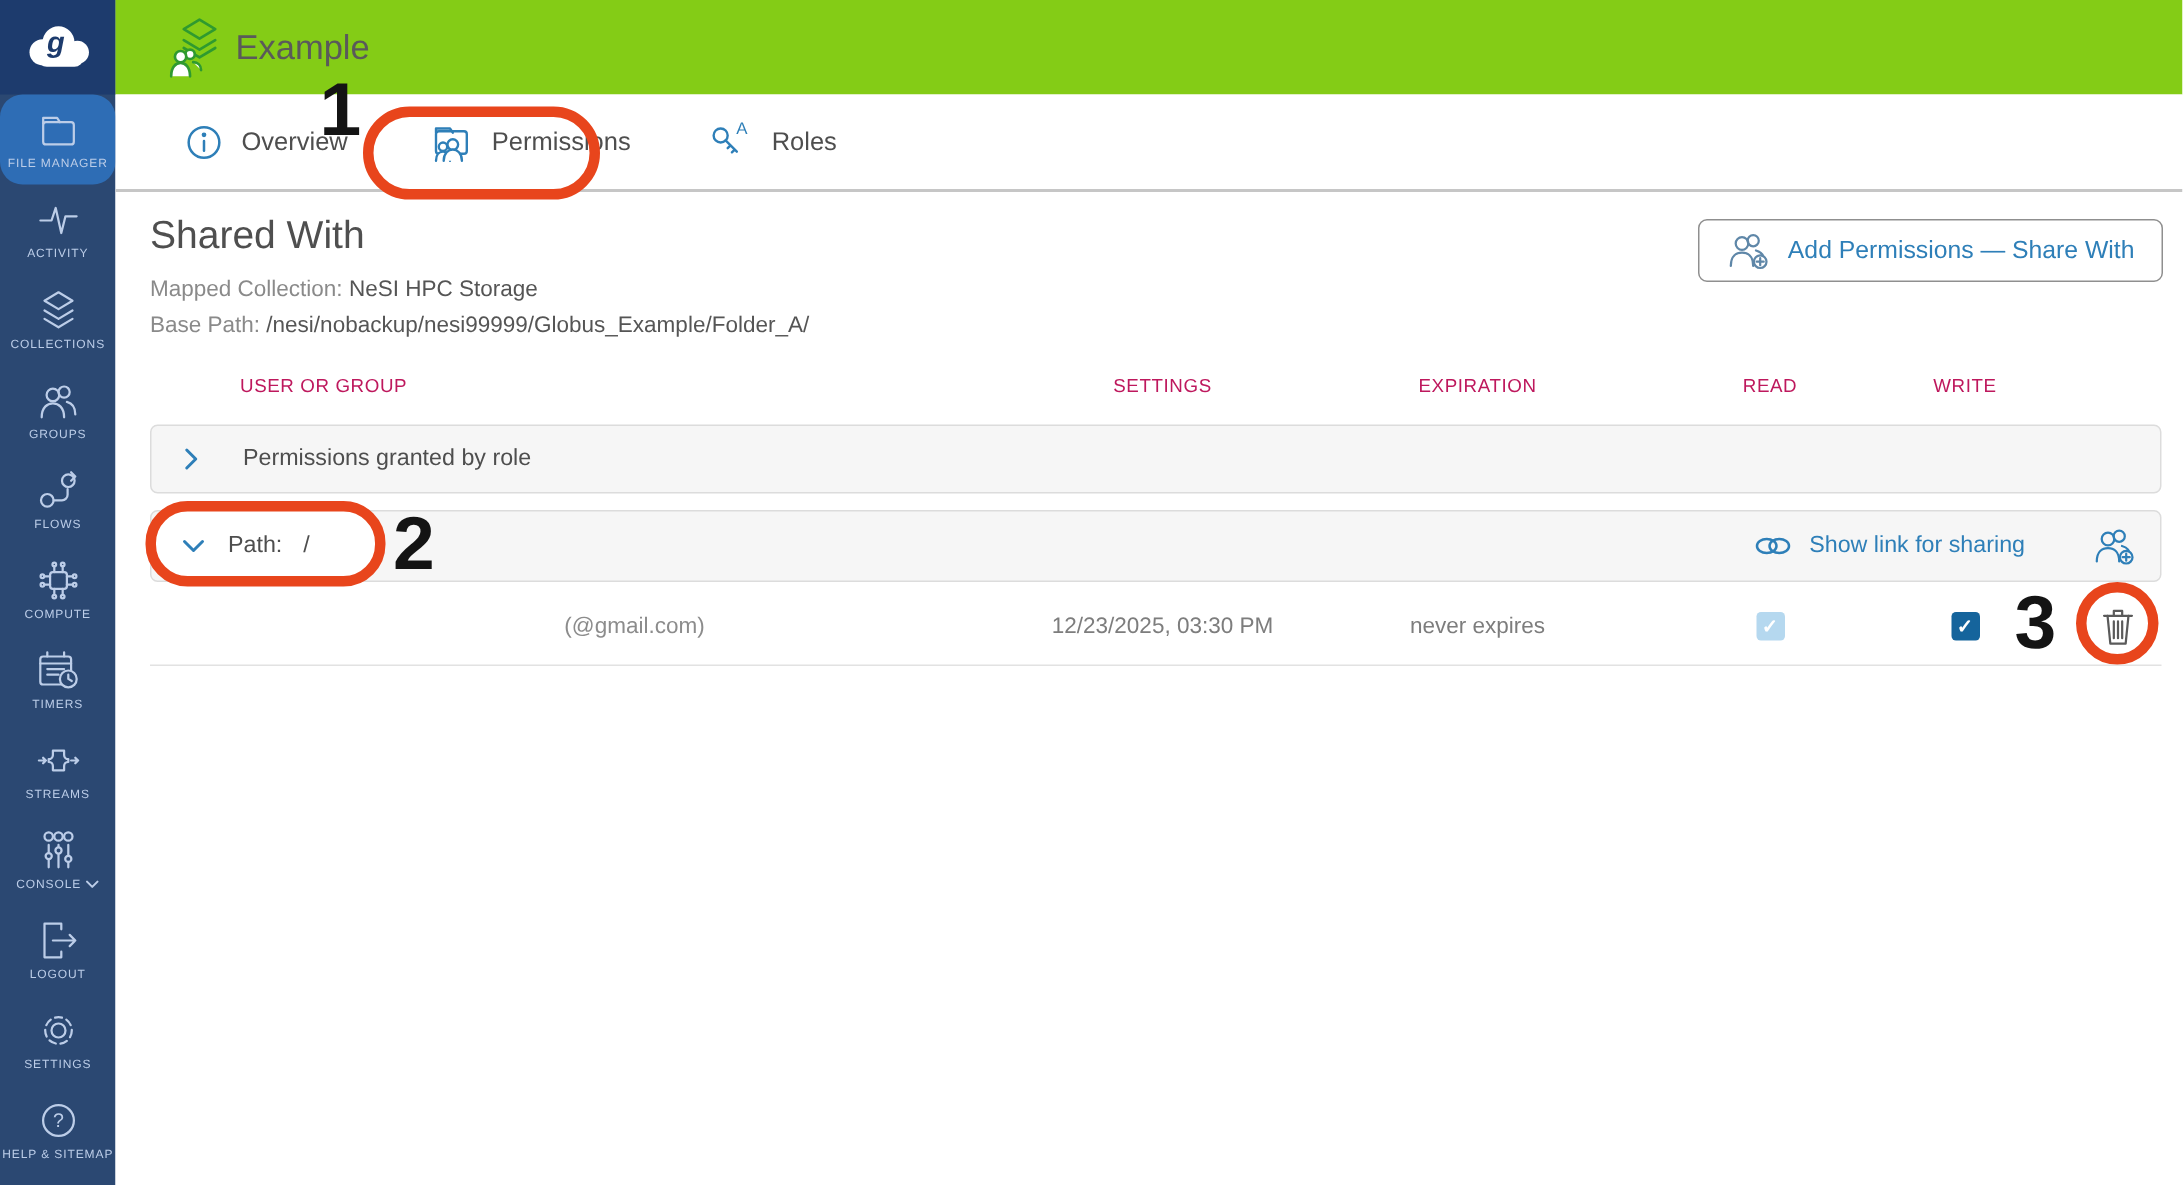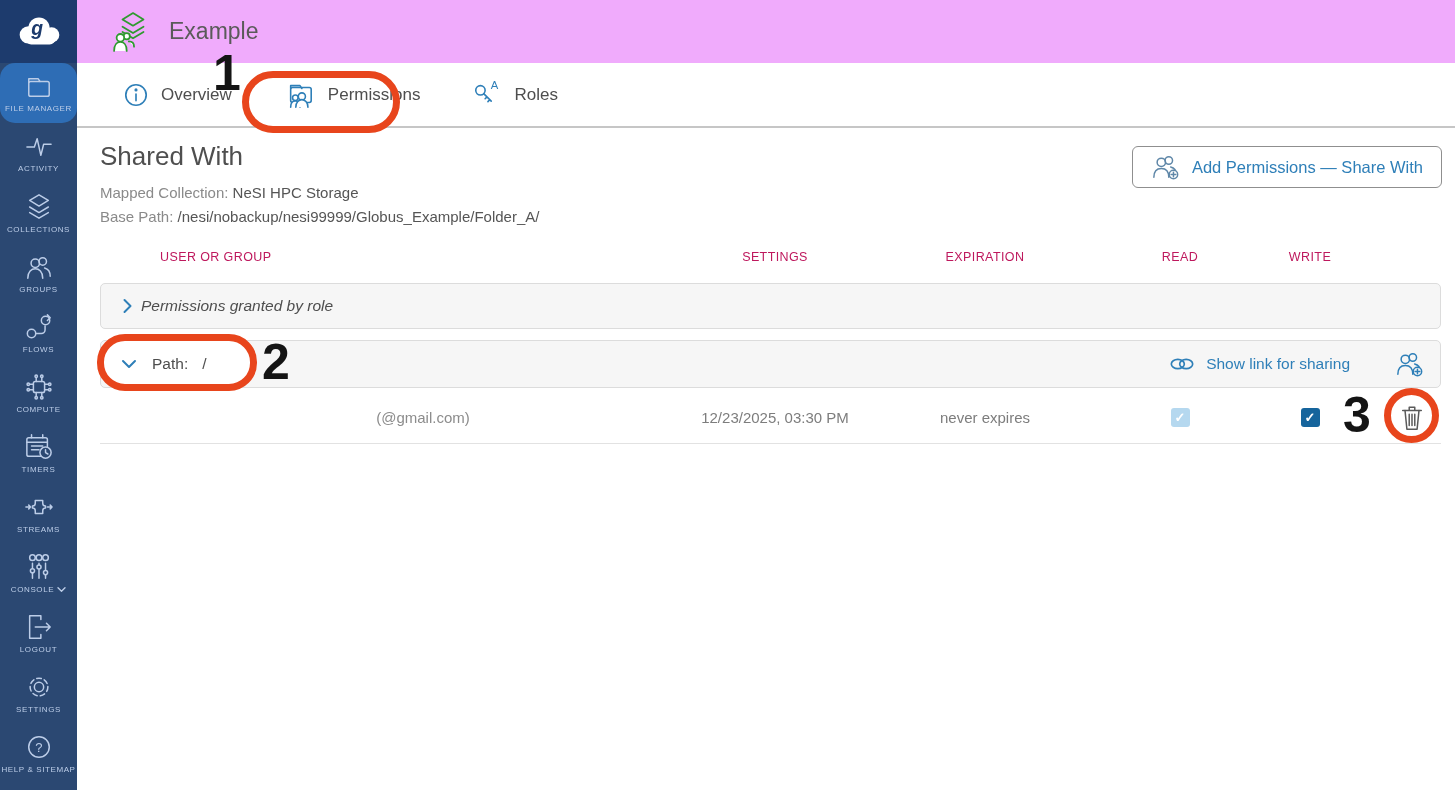--- a/index.html
+++ b/index.html
@@ -16,22 +16,22 @@
     align-items:center; justify-content:center; gap:4px; cursor:pointer;border-radius:15px; }
   .side-item.active { background:#2e6db5; height:60px; }
   .side-label { font-size:8px; letter-spacing:.6px; color:#bcCDe8;
     color:#bccde8; text-align:center; white-space:nowrap; }
   .side-item svg { stroke:#bccde8; fill:none; stroke-width:1.6;
     stroke-linecap:round; stroke-linejoin:round; }
   .console-label { display:flex; align-items:center; gap:3px; }
 
   
   .main { flex:1; position:relative; display:flex; flex-direction:column; }
-  .topbar { height:63px; background:#f0abfc; display:flex; align-items:center;
-    padding-left:36px; gap:16px; }
+  .topbar { height:63px; background:#84cc16; display:flex; align-items:center;
+    padding-left:36px; gap:4px; }
   .page-title { font-size:23px; color:#5a5a5a; }
 
   .tabbar { height:65px; display:flex; align-items:center;
     border-bottom:2px solid #c6c6c6; background:#fff; }
   .tab { display:flex; align-items:center; gap:12px; padding:0 26px;
     font-size:17px; color:#4e4e4e; cursor:pointer; }
   .tab svg { flex:none; }
   .tab-filler { flex:1; background:#f0f0f0; }
   .tabbar { padding-left:20px; }
 
@@ -57,21 +57,21 @@
   .cc { text-align:center; }
 
   .panel-row { position:absolute; left:23px; right:14px; height:46px;
     background:#f6f6f6; border:1px solid #dcdcdc; border-radius:5px;
     display:flex; align-items:center; }
   .role-row { top:155px; }
   .path-row { top:212px; height:48px; }
   .row-label { font-size:15.5px; color:#4e4e4e; }
   .pathrow-left { display:flex; align-items:center; position:relative; z-index:60;
     padding-left:19px; gap:14px; }
-  .rolerow-left { display:flex; align-items:flex-end; padding-left:19px; gap:6px;font-style:italic; }
+  .rolerow-left { display:flex; align-items:flex-end; padding-left:19px; gap:27px; }
   .path-spacer { flex:1; }
   .share-link { display:flex; align-items:center; gap:11px; font-size:15.5px;
     color:#2e7fb8; cursor:pointer; }
   .path-addperson { margin:0 15px 0 45px; cursor:pointer; }
 
   .user-row { top:264px; height:52px; border-bottom:1px solid #e2e2e2;
     font-size:15px; color:#7d7d7d; }
   .user-cell { padding-left:66px; text-align:center; color:#8c8c8c; }
   .cb { width:19px; height:19px; border-radius:3px; margin:0 auto;
     display:flex; align-items:center; justify-content:center; cursor:pointer; }

